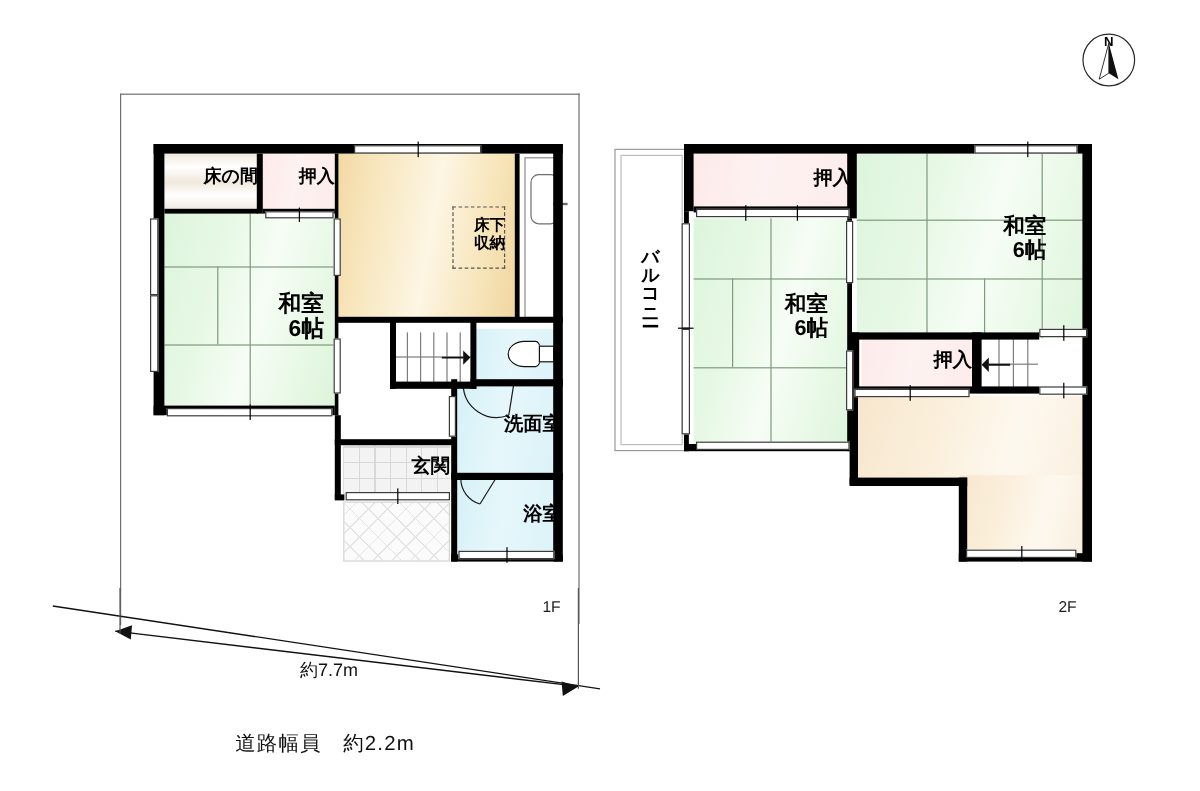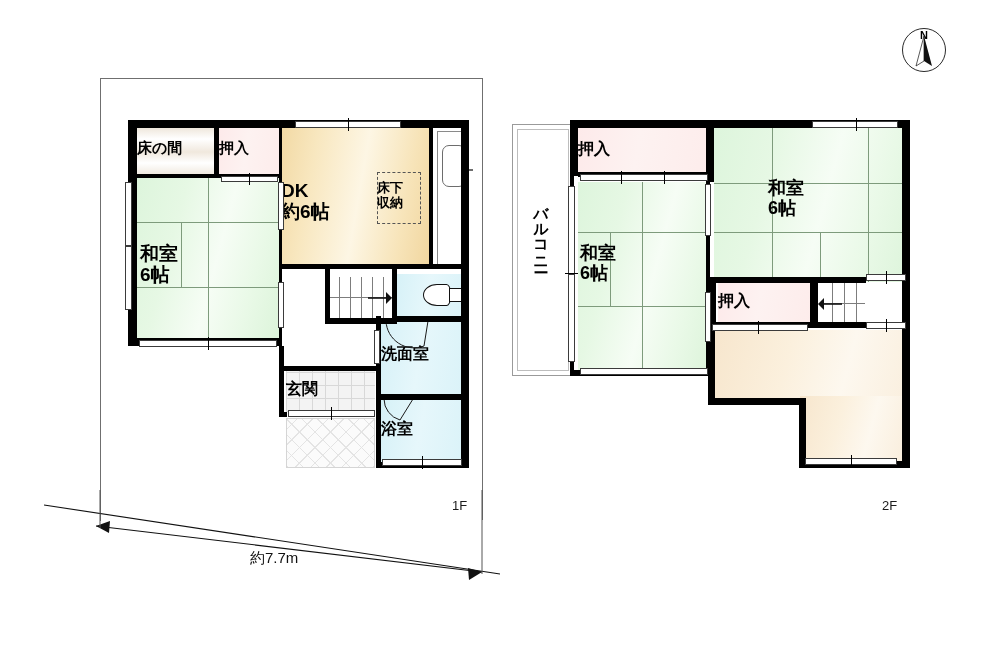--- a/index.html
+++ b/index.html
@@ -9,21 +9,21 @@
     font-family:"Liberation Sans","DejaVu Sans",sans-serif;
     color:#000;
   }
   #stage{position:absolute;left:0;top:0;width:1000px;height:659px;}
 
   
   .abs{position:absolute;box-sizing:border-box;}
   .wall{position:absolute;background:#000;}
   .thin{position:absolute;background:#6f6f6f;}
   .room{position:absolute;box-sizing:border-box;}
-  .lbl{position:absolute;box-sizing:border-box;text-align:left;
+  .lbl{position:absolute;box-sizing:border-box;text-align:right;
        line-height:1.12;white-space:pre-line;letter-spacing:0px;}
 
   
   .tatami{background:linear-gradient(105deg,#ddf5dc 0%,#e6f8e4 28%,#f6fdf5 55%,#e9f9e7 78%,#dcf4da 100%);}
   .closet{background:linear-gradient(100deg,#fdeaea 0%,#fdf2f1 45%,#fdeceb 100%);}
   .dk{background:linear-gradient(100deg,#f2d9a4 0%,#f8e7bf 22%,#fdf6e4 52%,#f7e4b9 80%,#f1d69f 100%);}
   .yoshitsu{background:linear-gradient(105deg,#f7e6cd 0%,#fbf0dd 35%,#fdf8ef 62%,#f9ecd9 100%);}
   .water{background:linear-gradient(100deg,#d6f1f7 0%,#e6f7fb 45%,#d9f2f8 100%);}
   .tokonoma{background:linear-gradient(180deg,#efe7dc 0%,#ffffff 22%,#f0e8dd 48%,#ffffff 70%,#ece3d6 100%);}
   .white{background:#ffffff;}
@@ -108,22 +108,20 @@
   <div class="room tatami" style="left:137px;top:178px;width:142px;height:160px;"></div>
 
   <div class="seam seam-h" style="left:137px;top:222px;width:142px;"></div>
   <div class="seam seam-h" style="left:137px;top:287px;width:142px;"></div>
   <div class="seam seam-v" style="left:208px;top:178px;height:160px;"></div>
   <div class="seam seam-v" style="left:181px;top:222px;height:65px;"></div>
   <div class="lbl" style="left:140px;top:243px;width:130px;font-size:19px;font-weight:600;">和室
 6帖</div>
 
   <div class="room dk" style="left:281px;top:128px;width:148px;height:140px;"></div>
-  <div class="lbl" style="left:281px;top:180px;width:105px;font-size:19px;font-weight:600;">DK
-約6帖</div>
   <div class="dashbox" style="left:377px;top:172px;width:44px;height:52px;"></div>
   <div class="lbl" style="left:377px;top:181px;width:44px;font-size:13px;font-weight:600;">床下
 収納</div>
 
   <div class="counter" style="left:437px;top:131px;width:31px;height:134px;"></div>
   <div class="sink" style="left:442px;top:145px;width:24px;height:42px;"></div>
   <div class="faucet" style="left:461px;top:169px;width:12px;height:2px;"></div>
 
   <div class="room water" style="left:396px;top:274px;width:72px;height:44px;"></div>
   <div class="wc-bowl" style="left:423px;top:284px;width:28px;height:22px;"></div>
@@ -319,14 +317,15 @@
 
     <line x1="66" y1="36" x2="452" y2="82" stroke="#111" stroke-width="1.1"></line>
     <polygon points="66,36 80,31 79,43" fill="#111"></polygon>
     <polygon points="452,82 438,78 439,90" fill="#111"></polygon>
 
     <line x1="70" y1="0" x2="70" y2="38" stroke="#555" stroke-width="1"></line>
     <line x1="452" y1="0" x2="452" y2="84" stroke="#555" stroke-width="1"></line>
   </svg>
   <div class="dimtxt" style="left:250px;top:549px;">約7.7m</div>
 
+  <div class="bottomtxt" style="left:196px;top:608px;">道路幅員　約2.2m</div>
 
 </div>
 
 </body></html>

